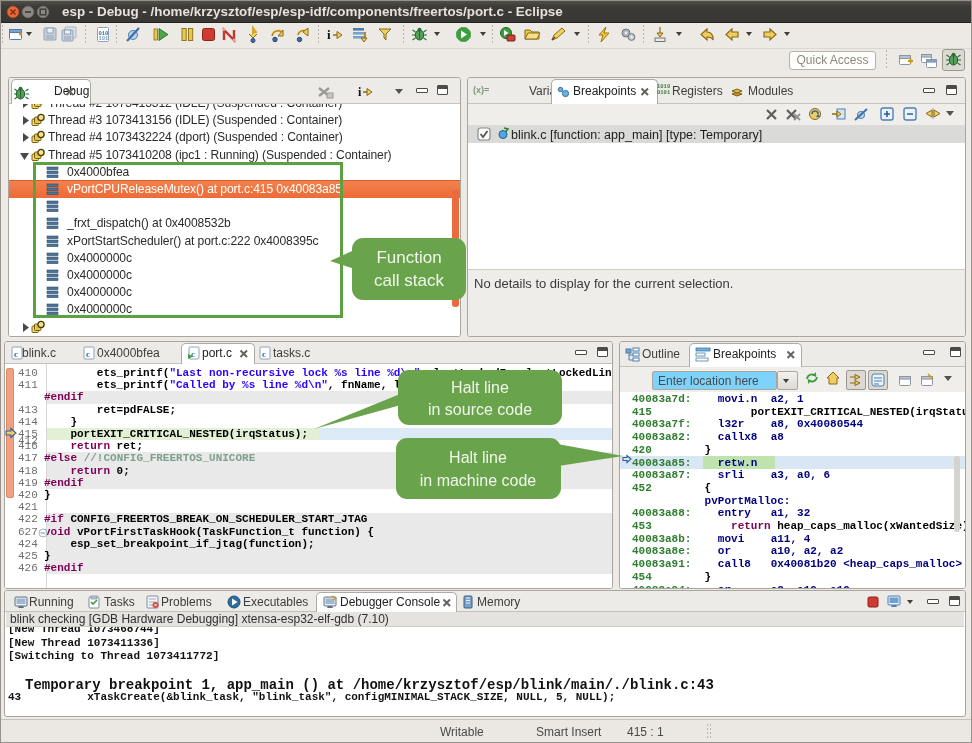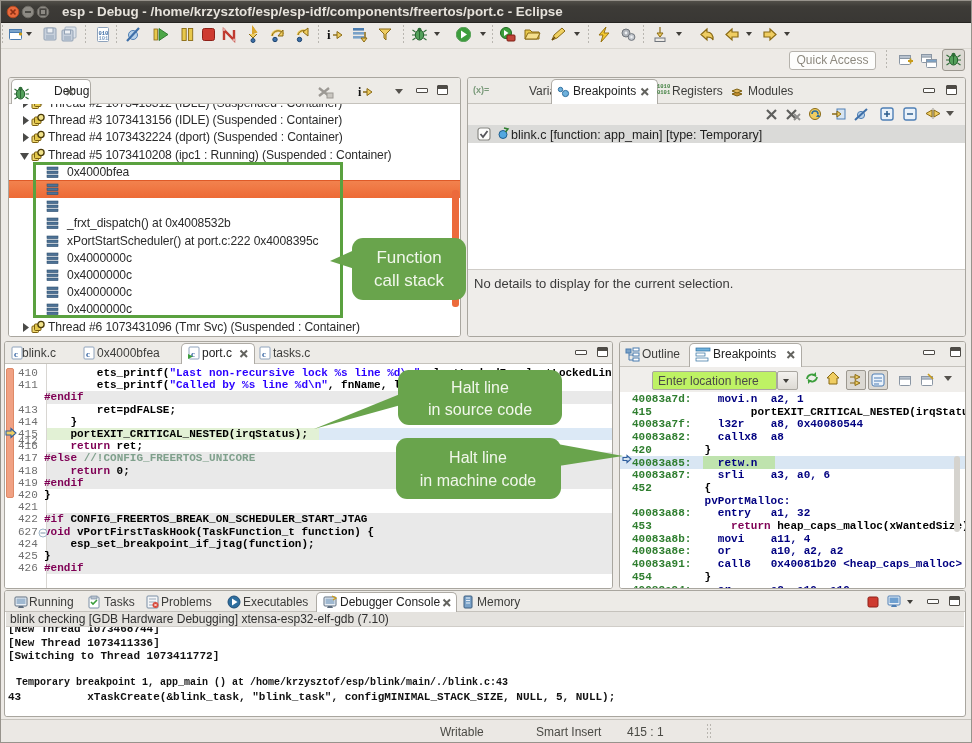--- a/index.html
+++ b/index.html
@@ -253,20 +253,21 @@
         <rect x="0" y="4" width="11" height="2.6" fill="#4E7396" stroke="#2F4F6F" stroke-width=".6"></rect>
         <rect x="0" y="8" width="11" height="2.6" fill="#4E7396" stroke="#2F4F6F" stroke-width=".6"></rect>
       </svg>
       <div class="row" style="left:58px;top:60.80000000000001px;color:#2B2B2B;">0x4000bfea</div>
       <div class="abs" style="left:0;top:76.0px;width:451px;height:18px;background:linear-gradient(#F2824E,#ED6A36);border-top:1px solid #DE5A28;"></div>
       <svg class="abs" style="left:38px;top:80.0px" width="11" height="11" viewBox="0 0 11 11">
         <rect x="0" y="0" width="11" height="2.6" fill="#4E7396" stroke="#2F4F6F" stroke-width=".6"></rect>
         <rect x="0" y="4" width="11" height="2.6" fill="#4E7396" stroke="#2F4F6F" stroke-width=".6"></rect>
         <rect x="0" y="8" width="11" height="2.6" fill="#4E7396" stroke="#2F4F6F" stroke-width=".6"></rect>
       </svg>
+      <div class="row" style="left:58px;top:78.0px;color:#fff;">vPortCPUReleaseMutex() at port.c:415 0x40083a85</div>
       <svg class="abs" style="left:38px;top:97.19999999999999px" width="11" height="11" viewBox="0 0 11 11">
         <rect x="0" y="0" width="11" height="2.6" fill="#4E7396" stroke="#2F4F6F" stroke-width=".6"></rect>
         <rect x="0" y="4" width="11" height="2.6" fill="#4E7396" stroke="#2F4F6F" stroke-width=".6"></rect>
         <rect x="0" y="8" width="11" height="2.6" fill="#4E7396" stroke="#2F4F6F" stroke-width=".6"></rect>
       </svg>
       <svg class="abs" style="left:38px;top:114.39999999999998px" width="11" height="11" viewBox="0 0 11 11">
         <rect x="0" y="0" width="11" height="2.6" fill="#4E7396" stroke="#2F4F6F" stroke-width=".6"></rect>
         <rect x="0" y="4" width="11" height="2.6" fill="#4E7396" stroke="#2F4F6F" stroke-width=".6"></rect>
         <rect x="0" y="8" width="11" height="2.6" fill="#4E7396" stroke="#2F4F6F" stroke-width=".6"></rect>
       </svg>
@@ -302,21 +303,20 @@
       </svg>
       <div class="row" style="left:58px;top:198.39999999999998px;color:#2B2B2B;">0x4000000c</div>
       <svg class="abs" style="left:13px;top:218.60000000000002px" width="8" height="9" viewBox="0 0 8 9">
         <path d="M1 0l6 4.5L1 9z" fill="#4A4A48"></path>
       </svg>
       <svg class="abs" style="left:22px;top:215.60000000000002px" width="13" height="14" viewBox="0 0 13 14">
         <rect x="1" y="6" width="6.5" height="6.5" rx="1" fill="#EFD86E" stroke="#7A5E10"></rect>
         <rect x="3.5" y="4" width="6.5" height="6.5" rx="1" fill="#E3C84C" stroke="#7A5E10"></rect>
         <circle cx="10" cy="4.5" r="3.1" fill="#F0E28A" stroke="#4A3A08" stroke-width="1.3"></circle>
       </svg>
-      <div class="row" style="left:39px;top:215.60000000000002px;">Thread #6 1073431096 (Tmr Svc) (Suspended : Container)</div>
       <div class="abs" style="left:443px;top:86px;width:7px;height:117px;background:#EC6A3B;border-radius:3px;"></div>
     </div>
   </div>
 <div class="abs" style="left:33px;top:162px;width:310px;height:156px;border:3px solid #5AA13F;z-index:30;"></div>
 <svg class="abs" style="left:325px;top:238px;z-index:31" width="145" height="64" viewBox="0 0 145 64">
     <rect x="27" y="0" width="114" height="62" rx="11" fill="#69A44C"></rect>
     <path d="M36 9L5 23l31 10z" fill="#69A44C"></path>
     <text x="84" y="25" text-anchor="middle" font-size="17" fill="#F1F7EB">Function</text>
     <text x="84" y="48" text-anchor="middle" font-size="17" fill="#F1F7EB">call stack</text>
   </svg>
@@ -506,21 +506,21 @@
       <rect x="0" y="5" width="9" height="3" fill="#fff" stroke="#2E6E9E" stroke-width=".7"></rect>
       <rect x="0" y="10" width="12" height="3" fill="#fff" stroke="#2E6E9E" stroke-width=".7"></rect>
     </svg>
     <div class="abs" style="left:93px;top:5px;font-size:12px;color:#222;">Breakpoints</div>
     <svg class="abs" style="left:166px;top:8px" width="10" height="10" viewBox="0 0 10 10">
       <path d="M1.5 1.5l6.5 6.5M8 1.5L1.5 8" stroke="#63635F" stroke-width="2"></path>
     </svg>
     <div class="maxb" style="left:330px;top:5px;"></div>
     <div class="minb" style="left:303px;top:8px;"></div>
     <div class="abs" style="left:0;top:25px;width:345px;height:25px;background:#F0EEEB;"></div>
-    <div class="abs" style="left:32px;top:29px;width:125px;height:19px;background:#bef264;border:1px solid #A9A6A0;border-radius:2px;font-size:12px;color:#4A4A48;padding:2px 0 0 5px;overflow:hidden;white-space:nowrap;">Enter location here</div>
+    <div class="abs" style="left:32px;top:29px;width:125px;height:19px;background:#7dd3fc;border:1px solid #A9A6A0;border-radius:2px;font-size:12px;color:#4A4A48;padding:2px 0 0 5px;overflow:hidden;white-space:nowrap;">Enter location here</div>
     <div class="abs" style="left:157px;top:29px;width:21px;height:19px;background:linear-gradient(#F4F2EF,#DDDAD4);border:1px solid #A9A6A0;border-radius:2px;"></div>
     <div class="dd" style="left:163px;top:37px;"></div>
     <svg class="abs" style="left:185px;top:29px" width="14" height="14" viewBox="0 0 14 14">
       <path d="M2 8a5 5 0 019-2.5M12 6a5 5 0 01-9 2.5" fill="none" stroke="#3C9E3C" stroke-width="1.8"></path>
       <path d="M11 1v4h-4z" fill="#3C9E3C"></path>
       <path d="M3 13V9h4z" fill="#3C9E3C"></path>
     </svg>
     <svg class="abs" style="left:206px;top:29px" width="14" height="14" viewBox="0 0 14 14">
       <path d="M7 1L1 7h2v6h8V7h2z" fill="#EFCD62" stroke="#8A6A14"></path>
     </svg>
@@ -622,21 +622,21 @@
     </svg>
     <div class="dd" style="left:902px;top:9px;"></div>
     <div class="minb" style="left:922px;top:8px;"></div>
     <div class="maxb" style="left:944px;top:5px;"></div>
     <div class="abs" style="left:1px;top:21px;width:958px;height:15px;background:#E5E3DF;border-bottom:1px solid #D0CDC8;font-size:12px;color:#2F2F2F;padding-left:4px;">blink checking [GDB Hardware Debugging] xtensa-esp32-elf-gdb (7.10)</div>
     <div class="abs" style="left:1px;top:36px;width:950px;height:89px;background:#fff;overflow:hidden;">
       <div class="abs mono" style="left:2px;top:-4.0px;font-size:11px;color:#111;">[New Thread 1073468744]</div>
       <div class="abs mono" style="left:2px;top:9.6px;font-size:11px;color:#111;">[New Thread 1073411336]</div>
       <div class="abs mono" style="left:2px;top:23.2px;font-size:11px;color:#111;">[Switching to Thread 1073411772]</div>
       <div class="abs mono" style="left:2px;top:36.8px;font-size:11px;color:#111;"></div>
-      <div class="abs mono" style="left:10px;top:50.4px;font-size:10px;color:#111;">Temporary breakpoint 1, app_main () at /home/krzysztof/esp/blink/main/./blink.c:43</div>
+      <div class="abs mono" style="left:19px;top:50.4px;font-size:14px;color:#111;">Temporary breakpoint 1, app_main () at /home/krzysztof/esp/blink/main/./blink.c:43</div>
       <div class="abs mono" style="left:2px;top:64.0px;font-size:11px;color:#111;">43          xTaskCreate(&amp;blink_task, "blink_task", configMINIMAL_STACK_SIZE, NULL, 5, NULL);</div>
     </div>
   </div>
 <div class="abs" style="left:0;top:719px;width:972px;height:24px;background:#EBE8E4;border-top:1px solid #C6C3BD;">
     <div class="abs" style="left:440px;top:5px;font-size:12px;color:#4A4A45;">Writable</div>
     <div class="abs" style="left:536px;top:5px;font-size:12px;color:#4A4A45;">Smart Insert</div>
     <div class="abs" style="left:627px;top:5px;font-size:12px;color:#4A4A45;">415 : 1</div>
     <div class="sep" style="left:707px;top:4px;height:14px"></div>
     <div class="sep" style="left:710px;top:4px;height:14px"></div>
   </div>

